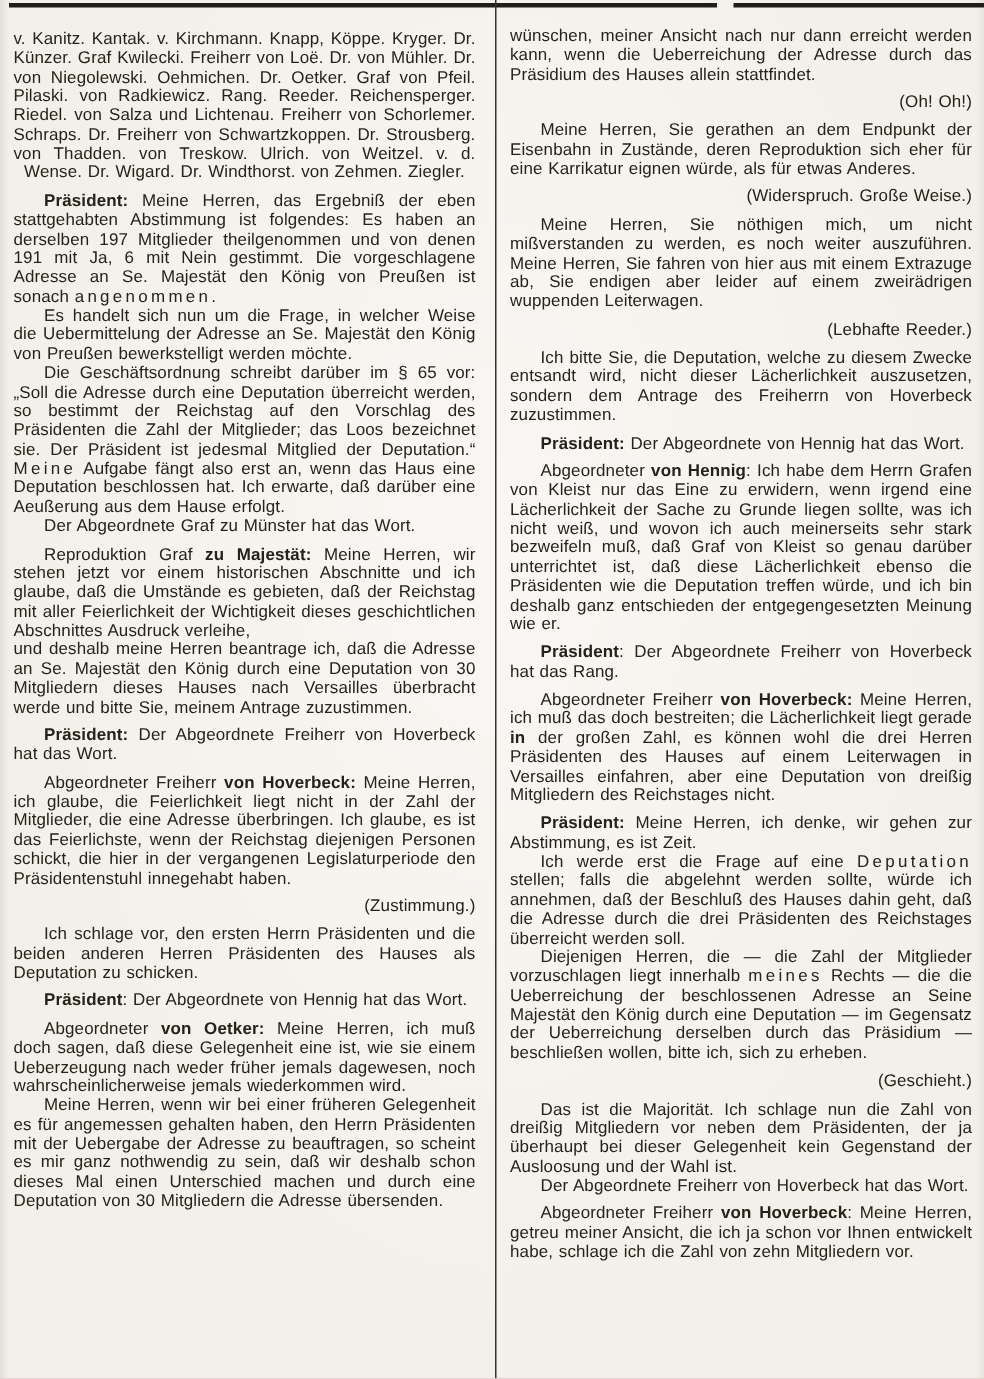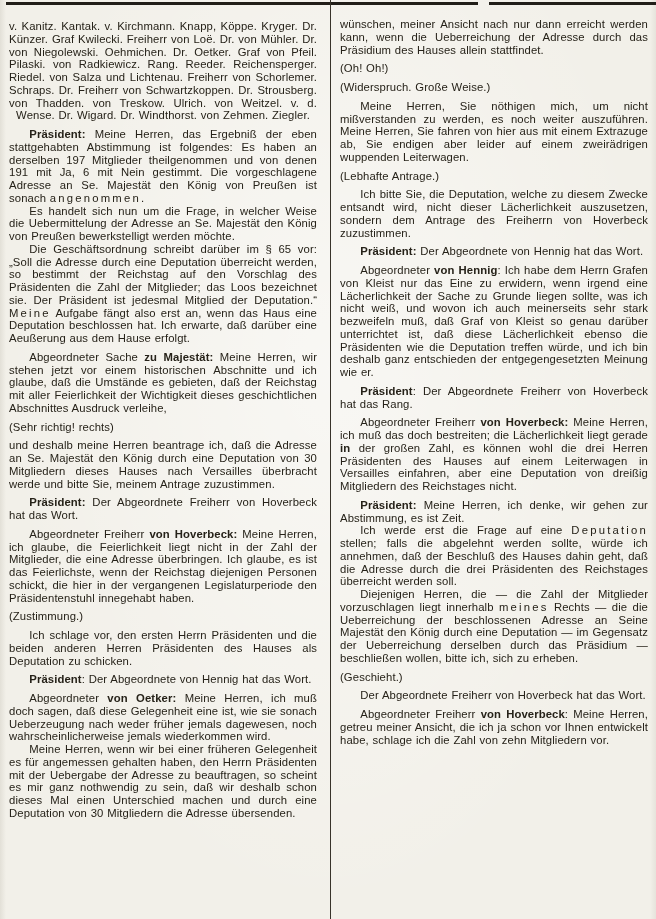--- a/index.html
+++ b/index.html
@@ -43,21 +43,21 @@
     letter-spacing: 0.1px;
     word-spacing: 0.5px;
   }
   .col-left  { left: 9px;  }
   .col-right { left: 340px; }
 
   .col p { margin: 0; }
   .blk.sp { margin-top: 6px; }
   .blk.ind { text-indent: 1.8em; }
   .blk.center {
-    text-align: left;
+    text-align: right;
     text-indent: 0;
     margin-top: 6px;
     margin-bottom: 6px;
   }
   .blk.names {
     text-align: justify;
     text-align-last: center;
     margin-top: 8px;
     margin-bottom: 4px;
   }
@@ -70,42 +70,44 @@
 
 <div class="page">
   <div class="top-rule-left"></div>
   <div class="top-rule-right"></div>
   <div class="column-divider"></div>
   <div class="col col-left">
       <p class="blk names"><span class="seg-normal">v. Kanitz. Kantak. v. Kirchmann. Knapp, Köppe. Kryger. Dr. Künzer. Graf Kwilecki. Freiherr von Loë. Dr. von Mühler. Dr. von Niegolewski. Oehmichen. Dr. Oetker. Graf von Pfeil. Pilaski. von Radkiewicz. Rang. Reeder. Reichensperger. Riedel. von Salza und Lichtenau. Freiherr von Schorlemer. Schraps. Dr. Freiherr von Schwartzkoppen. Dr. Strousberg. von Thadden. von Treskow. Ulrich. von Weitzel. v. d. Wense. Dr. Wigard. Dr. Windthorst. von Zehmen. Ziegler.</span></p>
       <p class="blk para ind sp"><span class="seg-bold">Präsident:</span><span class="seg-normal"> Meine Herren, das Ergebniß der eben stattgehabten Abstimmung ist folgendes: Es haben an derselben 197 Mitglieder theilgenommen und von denen 191 mit Ja, 6 mit Nein gestimmt. Die vorgeschlagene Adresse an Se. Majestät den König von Preußen ist sonach </span><span class="seg-spaced">angenommen</span><span class="seg-normal">.</span></p>
       <p class="blk para ind"><span class="seg-normal">Es handelt sich nun um die Frage, in welcher Weise die Uebermittelung der Adresse an Se. Majestät den König von Preußen bewerkstelligt werden möchte.</span></p>
       <p class="blk para ind"><span class="seg-normal">Die Geschäftsordnung schreibt darüber im § 65 vor: „Soll die Adresse durch eine Deputation überreicht werden, so bestimmt der Reichstag auf den Vorschlag des Präsidenten die Zahl der Mitglieder; das Loos bezeichnet sie. Der Präsident ist jedesmal Mitglied der Deputation.“ </span><span class="seg-spaced">Meine</span><span class="seg-normal"> Aufgabe fängt also erst an, wenn das Haus eine Deputation beschlossen hat. Ich erwarte, daß darüber eine Aeußerung aus dem Hause erfolgt.</span></p>
-      <p class="blk para ind sp"><span class="seg-normal">Abgeordneter Sache </span><span class="seg-bold">zu Majestät:</span><span class="seg-normal"> Meine Herren, wir stehen jetzt vor einem historischen Abschnitte und ich glaube, daß die Umstände es gebieten, daß der Reichstag mit aller Feierlichkeit der Wichtigkeit dieses geschichtlichen Abschnittes Ausdruck verleihe,</span></p>
-      <p class="blk center"><span class="seg-normal">(Sehr richtig! rechts)</span></p>
+      <p class="blk para ind"><span class="seg-normal">Der Abgeordnete Graf zu Münster hat das Wort.</span></p>
+      <p class="blk para ind sp"><span class="seg-normal">Reproduktion Graf </span><span class="seg-bold">zu Majestät:</span><span class="seg-normal"> Meine Herren, wir stehen jetzt vor einem historischen Abschnitte und ich glaube, daß die Umstände es gebieten, daß der Reichstag mit aller Feierlichkeit der Wichtigkeit dieses geschichtlichen Abschnittes Ausdruck verleihe,</span></p>
       <p class="blk para"><span class="seg-normal">und deshalb meine Herren beantrage ich, daß die Adresse an Se. Majestät den König durch eine Deputation von 30 Mitgliedern dieses Hauses nach Versailles überbracht werde und bitte Sie, meinem Antrage zuzustimmen.</span></p>
       <p class="blk para ind sp"><span class="seg-bold">Präsident:</span><span class="seg-normal"> Der Abgeordnete Freiherr von Hoverbeck hat das Wort.</span></p>
       <p class="blk para ind sp"><span class="seg-normal">Abgeordneter Freiherr </span><span class="seg-bold">von Hoverbeck:</span><span class="seg-normal"> Meine Herren, ich glaube, die Feierlichkeit liegt nicht in der Zahl der Mitglieder, die eine Adresse überbringen. Ich glaube, es ist das Feierlichste, wenn der Reichstag diejenigen Personen schickt, die hier in der vergangenen Legislaturperiode den Präsidentenstuhl innegehabt haben.</span></p>
       <p class="blk center"><span class="seg-normal">(Zustimmung.)</span></p>
       <p class="blk para ind"><span class="seg-normal">Ich schlage vor, den ersten Herrn Präsidenten und die beiden anderen Herren Präsidenten des Hauses als Deputation zu schicken.</span></p>
       <p class="blk para ind sp"><span class="seg-bold">Präsident</span><span class="seg-normal">: Der Abgeordnete von Hennig hat das Wort.</span></p>
-      <p class="blk para ind sp"><span class="seg-normal">Abgeordneter </span><span class="seg-bold">von Oetker:</span><span class="seg-normal"> Meine Herren, ich muß doch sagen, daß diese Gelegenheit eine ist, wie sie sonach Ueberzeugung nach weder früher jemals dagewesen, noch wahrscheinlicherweise jemals wiederkommen wird.</span></p>
+      <p class="blk para ind sp"><span class="seg-normal">Abgeordneter </span><span class="seg-bold">von Oetker:</span><span class="seg-normal"> Meine Herren, ich muß doch sagen, daß diese Gelegenheit eine ist, wie sie einem Ueberzeugung nach weder früher jemals dagewesen, noch wahrscheinlicherweise jemals wiederkommen wird.</span></p>
       <p class="blk para ind"><span class="seg-normal">Meine Herren, wenn wir bei einer früheren Gelegenheit es für angemessen gehalten haben, den Herrn Präsidenten mit der Uebergabe der Adresse zu beauftragen, so scheint es mir ganz nothwendig zu sein, daß wir deshalb schon dieses Mal einen Unterschied machen und durch eine Deputation von 30 Mitgliedern die Adresse übersenden.</span></p>
     </div>
   <div class="col col-right">
       <p class="blk para sp"><span class="seg-normal">wünschen, meiner Ansicht nach nur dann erreicht werden kann, wenn die Ueberreichung der Adresse durch das Präsidium des Hauses allein stattfindet.</span></p>
       <p class="blk center sp"><span class="seg-normal">(Oh! Oh!)</span></p>
+      <p class="blk para ind sp"><span class="seg-normal">Meine Herren, Sie gerathen an dem Endpunkt der Eisenbahn in Zustände, deren Reproduktion sich eher für eine Karrikatur eignen würde, als für etwas Anderes.</span></p>
       <p class="blk center sp"><span class="seg-normal">(Widerspruch. Große Weise.)</span></p>
       <p class="blk para ind sp"><span class="seg-normal">Meine Herren, Sie nöthigen mich, um nicht mißverstanden zu werden, es noch weiter auszuführen. Meine Herren, Sie fahren von hier aus mit einem Extrazuge ab, Sie endigen aber leider auf einem zweirädrigen wuppenden Leiterwagen.</span></p>
-      <p class="blk center sp"><span class="seg-normal">(Lebhafte Antrage.)</span></p>
+      <p class="blk center sp"><span class="seg-normal">(Lebhafte Reeder.)</span></p>
       <p class="blk para ind sp"><span class="seg-normal">Ich bitte Sie, die Deputation, welche zu diesem Zwecke entsandt wird, nicht dieser Lächerlichkeit auszusetzen, sondern dem Antrage des Freiherrn von Hoverbeck zuzustimmen.</span></p>
       <p class="blk para ind sp"><span class="seg-bold">Präsident:</span><span class="seg-normal"> Der Abgeordnete von Hennig hat das Wort.</span></p>
       <p class="blk para ind sp"><span class="seg-normal">Abgeordneter </span><span class="seg-bold">von Hennig</span><span class="seg-normal">: Ich habe dem Herrn Grafen von Kleist nur das Eine zu erwidern, wenn irgend eine Lächerlichkeit der Sache zu Grunde liegen sollte, was ich nicht weiß, und wovon ich auch meinerseits sehr stark bezweifeln muß, daß Graf von Kleist so genau darüber unterrichtet ist, daß diese Lächerlichkeit ebenso die Präsidenten wie die Deputation treffen würde, und ich bin deshalb ganz entschieden der entgegengesetzten Meinung wie er.</span></p>
       <p class="blk para ind sp"><span class="seg-bold">Präsident</span><span class="seg-normal">: Der Abgeordnete Freiherr von Hoverbeck hat das Rang.</span></p>
       <p class="blk para ind sp"><span class="seg-normal">Abgeordneter Freiherr </span><span class="seg-bold">von Hoverbeck:</span><span class="seg-normal"> Meine Herren, ich muß das doch bestreiten; die Lächerlichkeit liegt gerade </span><span class="seg-bold">in</span><span class="seg-normal"> der großen Zahl, es können wohl die drei Herren Präsidenten des Hauses auf einem Leiterwagen in Versailles einfahren, aber eine Deputation von dreißig Mitgliedern des Reichstages nicht.</span></p>
       <p class="blk para ind sp"><span class="seg-bold">Präsident:</span><span class="seg-normal"> Meine Herren, ich denke, wir gehen zur Abstimmung, es ist Zeit.</span></p>
       <p class="blk para ind"><span class="seg-normal">Ich werde erst die Frage auf eine </span><span class="seg-spaced">Deputation</span><span class="seg-normal"> stellen; falls die abgelehnt werden sollte, würde ich annehmen, daß der Beschluß des Hauses dahin geht, daß die Adresse durch die drei Präsidenten des Reichstages überreicht werden soll.</span></p>
       <p class="blk para ind"><span class="seg-normal">Diejenigen Herren, die — die Zahl der Mitglieder vorzuschlagen liegt innerhalb </span><span class="seg-spaced">meines</span><span class="seg-normal"> Rechts — die die Ueberreichung der beschlossenen Adresse an Seine Majestät den König durch eine Deputation — im Gegensatz der Ueberreichung derselben durch das Präsidium — beschließen wollen, bitte ich, sich zu erheben.</span></p>
       <p class="blk center"><span class="seg-normal">(Geschieht.)</span></p>
+      <p class="blk para ind sp"><span class="seg-normal">Das ist die Majorität. Ich schlage nun die Zahl von dreißig Mitgliedern vor neben dem Präsidenten, der ja überhaupt bei dieser Gelegenheit kein Gegenstand der Ausloosung und der Wahl ist.</span></p>
       <p class="blk para ind"><span class="seg-normal">Der Abgeordnete Freiherr von Hoverbeck hat das Wort.</span></p>
       <p class="blk para ind sp"><span class="seg-normal">Abgeordneter Freiherr </span><span class="seg-bold">von Hoverbeck</span><span class="seg-normal">: Meine Herren, getreu meiner Ansicht, die ich ja schon vor Ihnen entwickelt habe, schlage ich die Zahl von zehn Mitgliedern vor.</span></p>
     </div>
 </div>
 
 </body></html>

